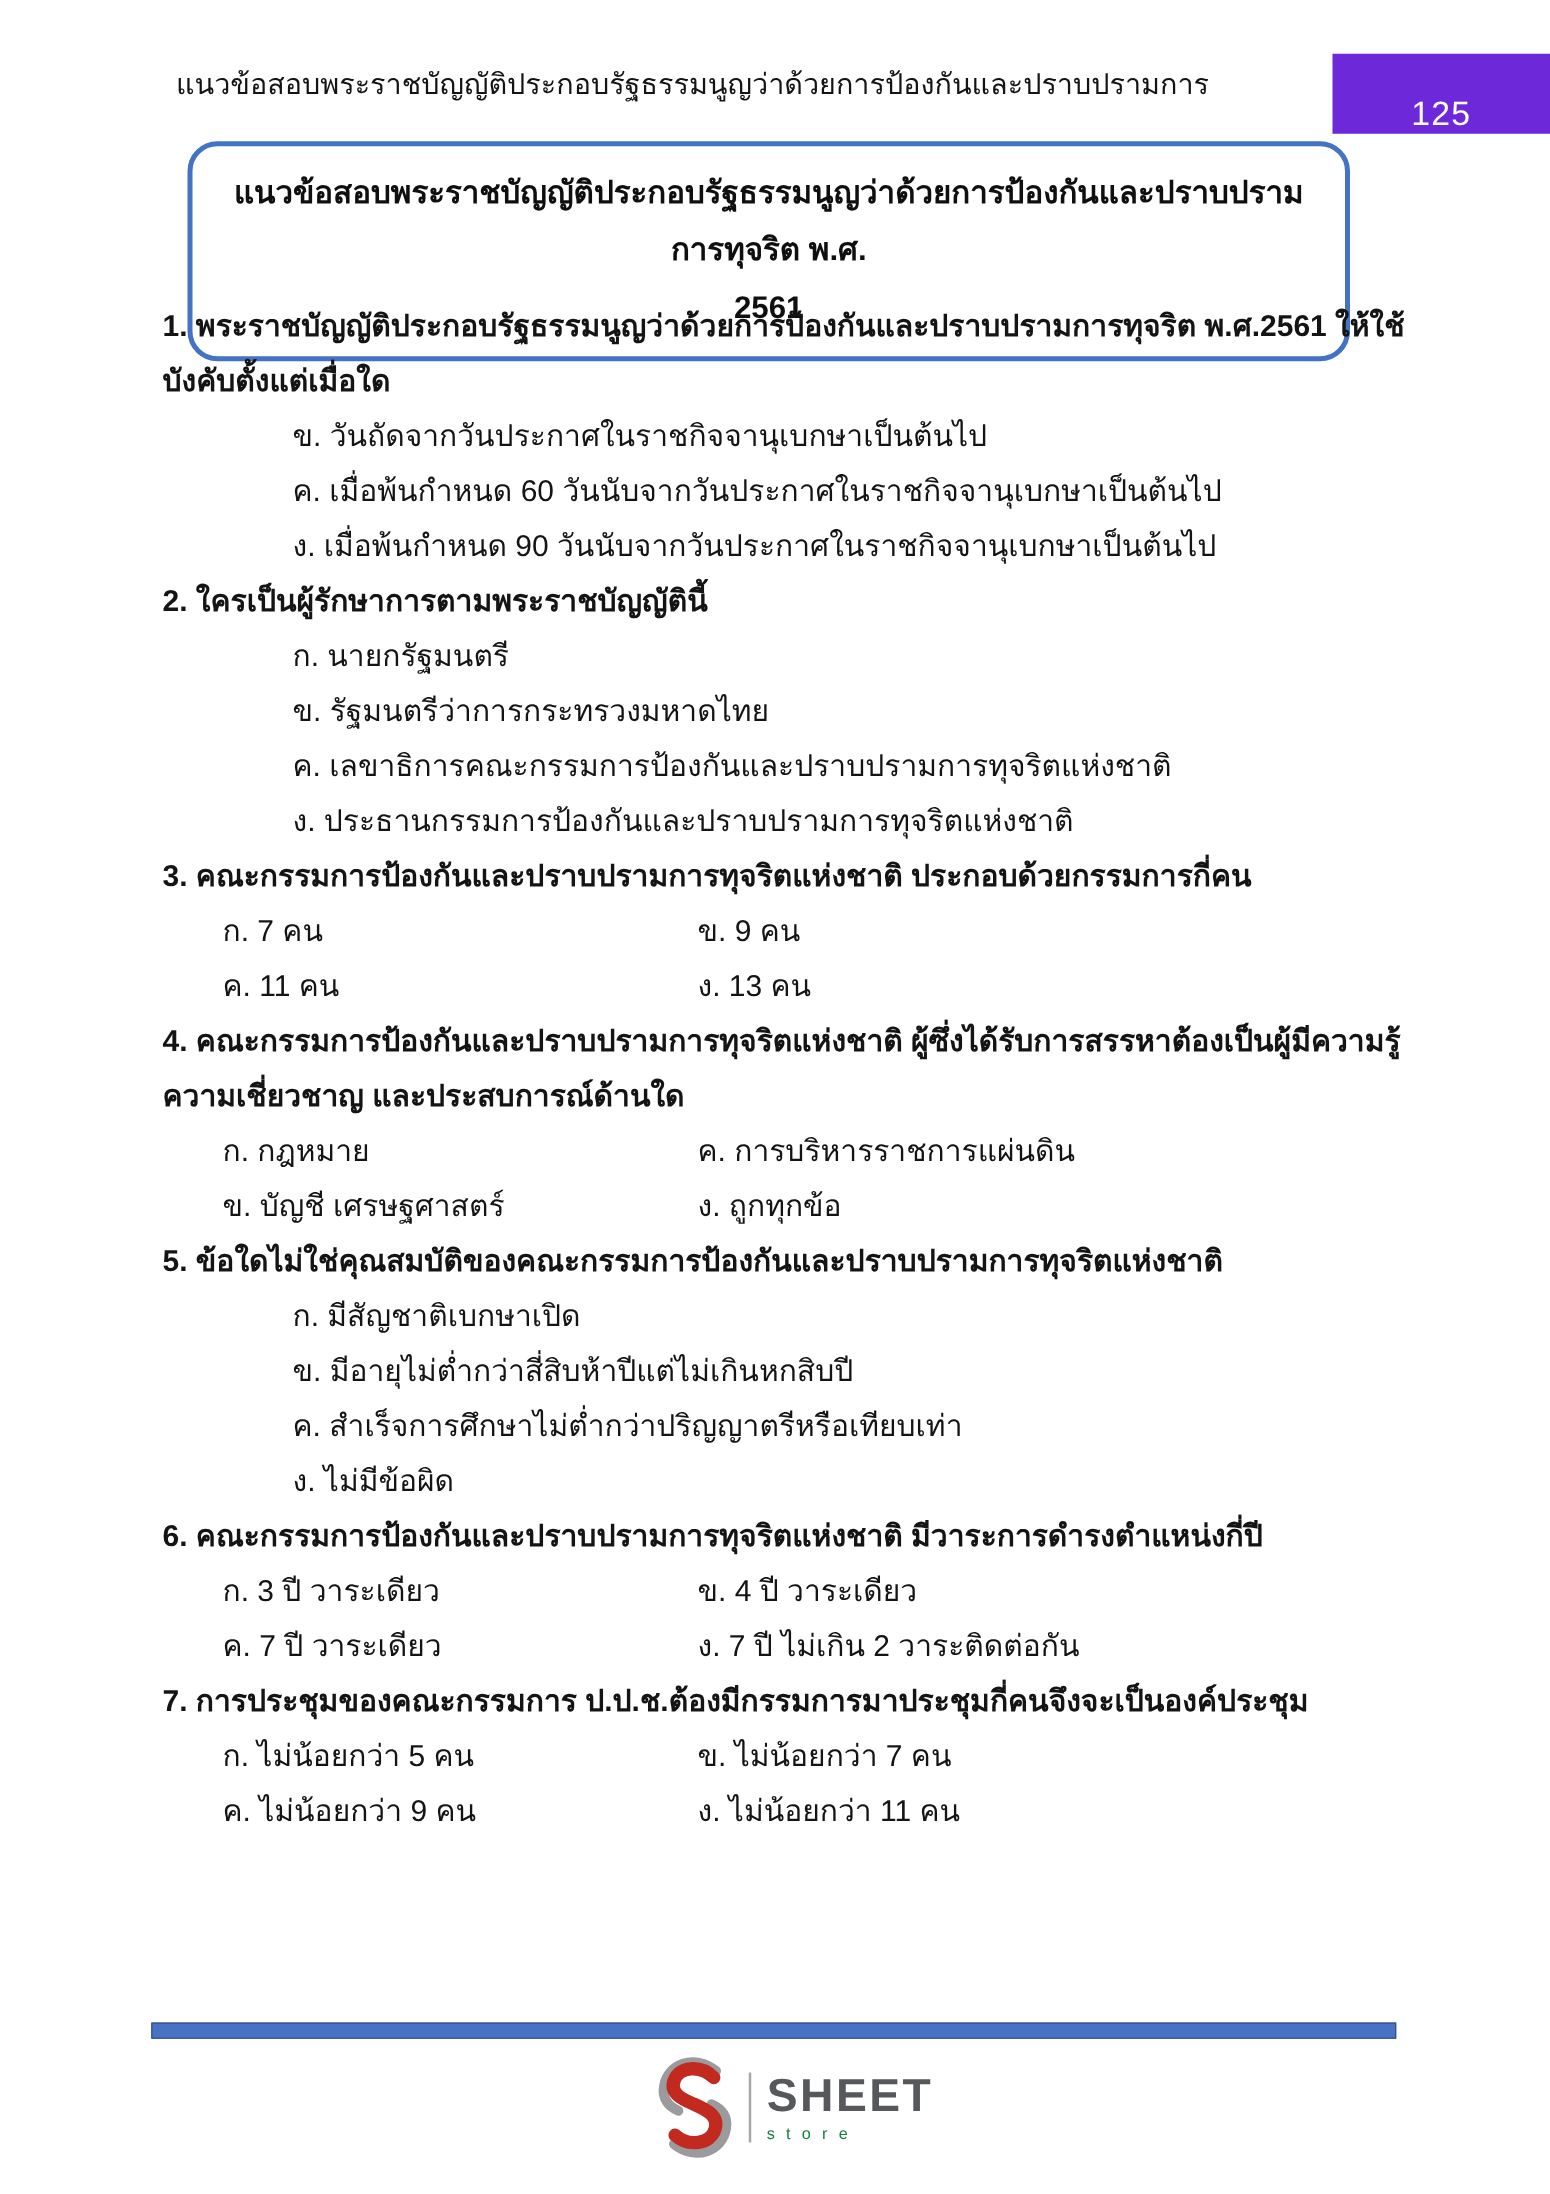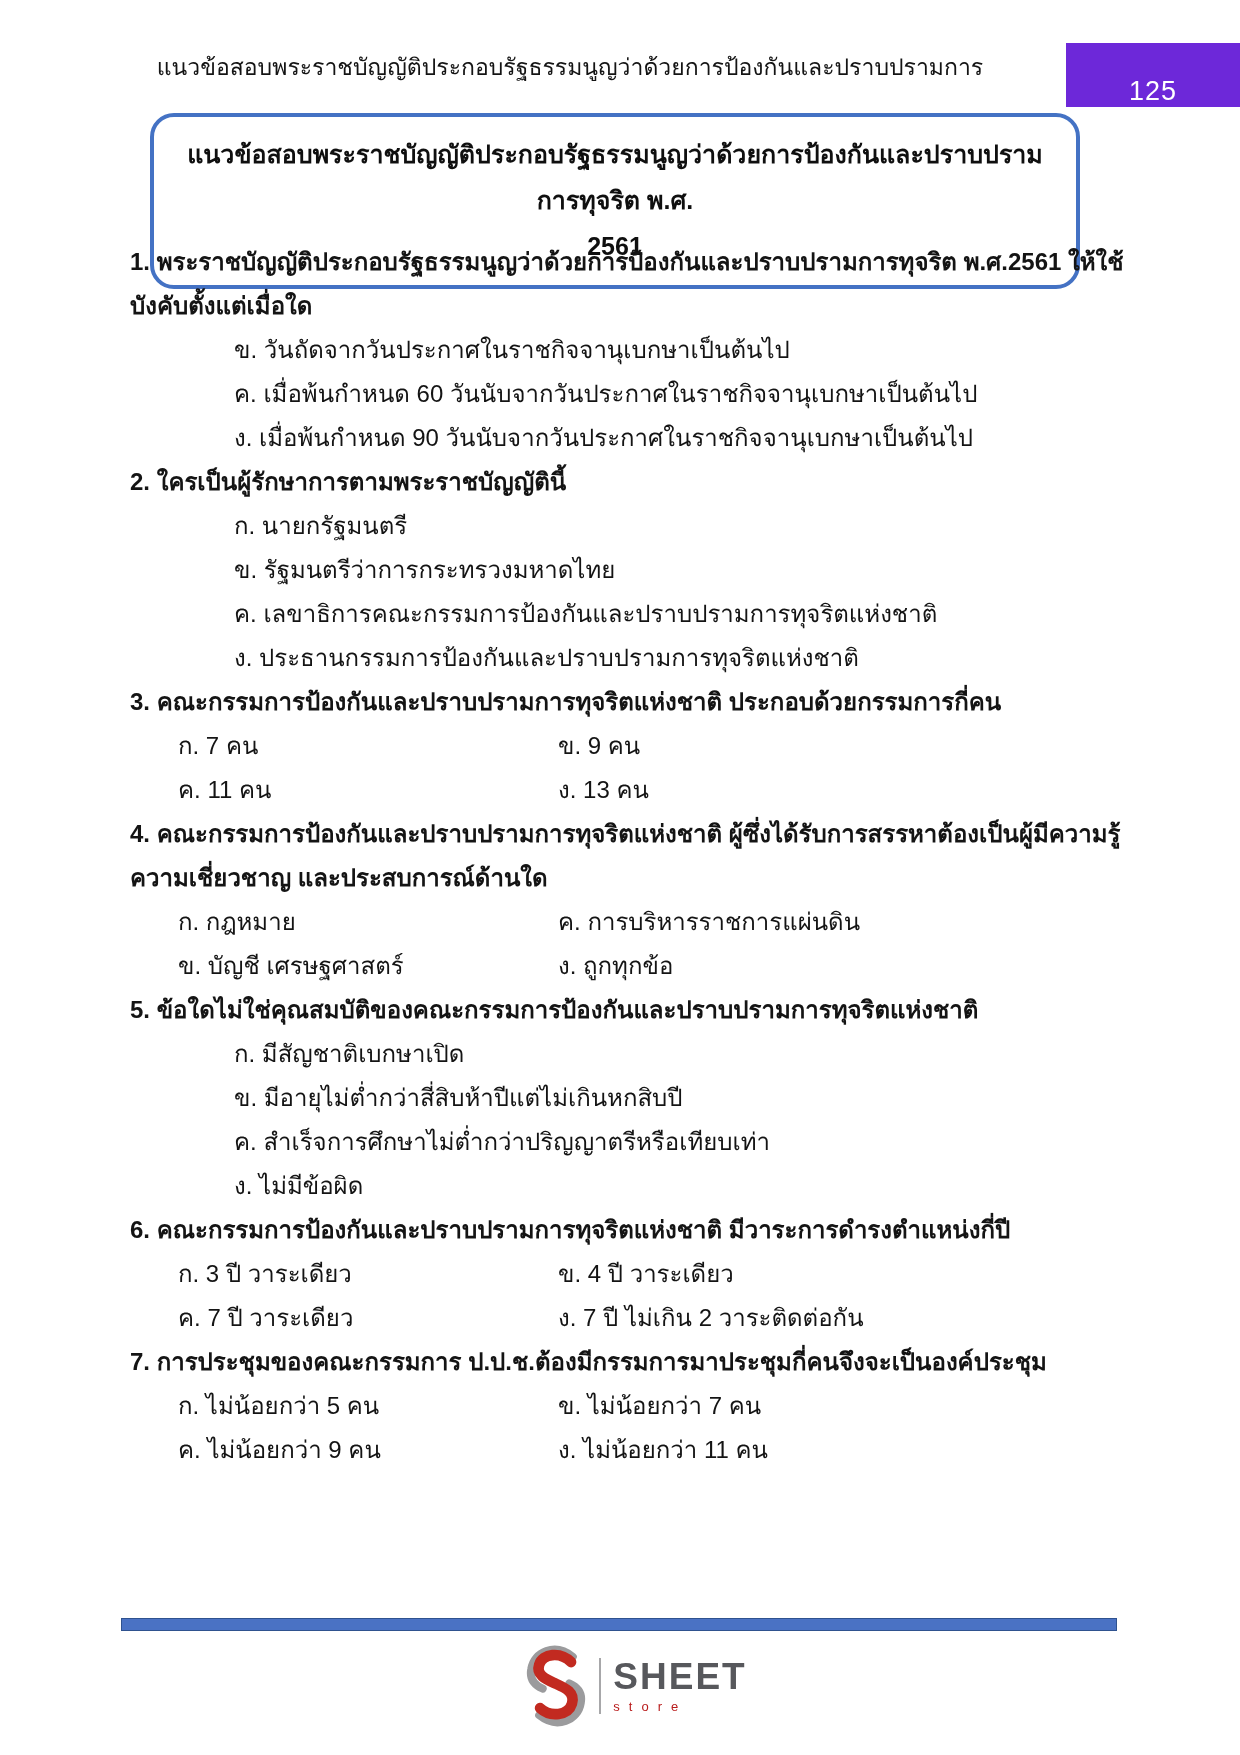--- a/index.html
+++ b/index.html
@@ -2,21 +2,21 @@
 <html lang="th"><head>
 <meta charset="utf-8">
 <style>
   html,body{margin:0;padding:0;background:#ffffff;}
   .page{
     position:relative;width:1240px;height:1755px;background:#ffffff;overflow:hidden;
     font-family:"Liberation Sans","DejaVu Sans",sans-serif;color:#111111;
   }
   
   .running-header{
-    position:absolute;top:52px;left:50px;width:1040px;text-align:center;
+    position:absolute;top:52px;left:34px;width:1040px;text-align:center;
     font-size:23px;line-height:30px;color:#141414;
   }
   .page-number-box{
     position:absolute;top:43px;right:0;width:174px;height:64px;background:#6d28d9;
     color:#ffffff;display:flex;align-items:flex-end;justify-content:center;
     font-size:27px;letter-spacing:1px;
   }
   
   .title-box{
     position:absolute;top:113px;left:150px;width:930px;box-sizing:border-box;
@@ -45,21 +45,21 @@
     position:absolute;top:1640px;left:16px;width:1240px;height:92px;
     display:flex;align-items:center;justify-content:center;gap:12px;
   }
   .logo-mark{width:62px;height:82px;}
   .logo-sep{width:2px;height:56px;background:#a7a7a9;}
   .logo-text{display:flex;flex-direction:column;align-items:flex-start;}
   .brand{
     font-size:37px;font-weight:bold;color:#57585C;letter-spacing:2px;line-height:38px;
   }
   .brand-sub{
-    font-size:13px;color:#b91c1c;letter-spacing:9px;line-height:16px;margin-top:3px;
+    font-size:13px;color:#15803d;letter-spacing:9px;line-height:16px;margin-top:3px;
   }
 </style>
 </head>
 <body>
 
 <div class="page">
 
   <div class="running-header">แนวข้อสอบพระราชบัญญัติประกอบรัฐธรรมนูญว่าด้วยการป้องกันและปราบปรามการ</div>
 
   <div class="page-number-box">

